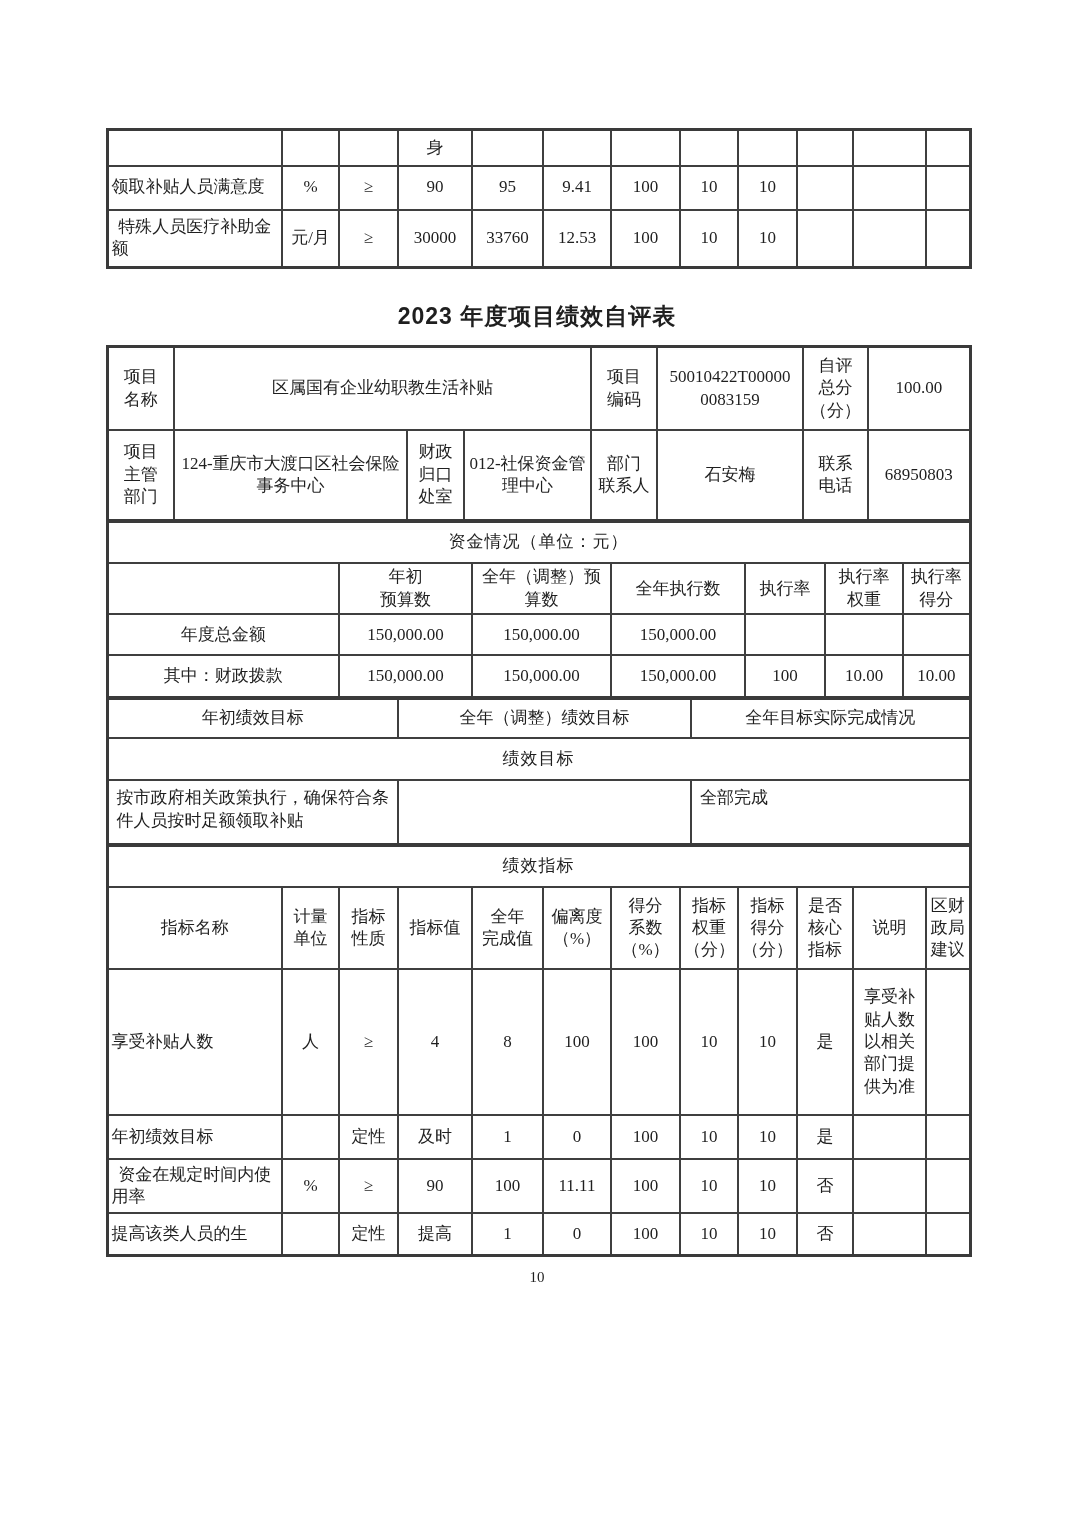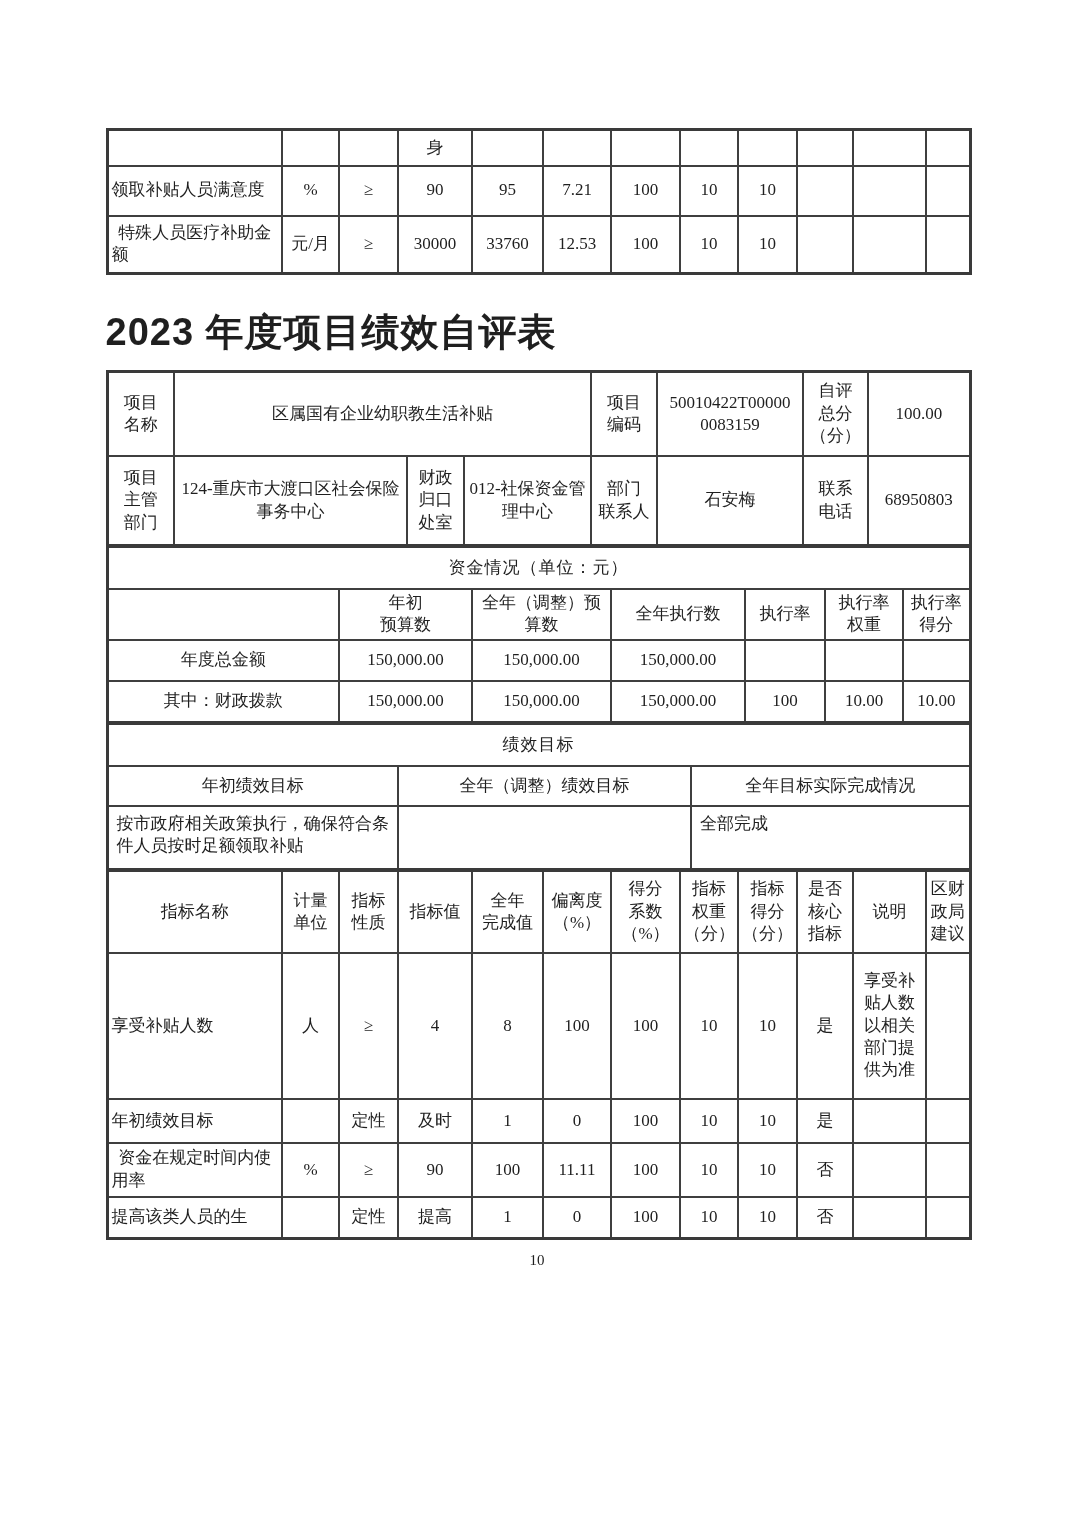--- a/index.html
+++ b/index.html
@@ -40,22 +40,23 @@
     padding: 2px 8px;
     white-space: pre-line;
   }
   .lbl-left   { text-align: left; padding-left: 8px; }
   .lbl-indent { text-align: left; padding-left: 26px; }
   .section-head { font-weight: normal; font-size: 18px; letter-spacing: 1px; }
 
   .doc-title {
     font-family: "Liberation Sans", "DejaVu Sans", sans-serif;
     font-weight: bold;
-    font-size: 38px;
+    font-size: 23px;
     letter-spacing: 1px;
+    text-align: center;
     margin: 33px 0 13px 0;
     line-height: 1.3;
   }
   .main-tables table + table { margin-top: -2px; }
   .top-gap { margin-bottom: 0; }
 
   .t-targets td.goal-cell {
     vertical-align: top;
     text-align: left;
     padding: 6px 8px;
@@ -97,27 +98,27 @@
       <td>身</td>
       <td></td>
       <td></td>
       <td></td>
       <td></td>
       <td></td>
       <td></td>
       <td></td>
       <td></td>
     </tr>
-    <tr style="height:50px">
+    <tr style="height:44px">
       <td class="name-cell">领取补贴人员满意度</td>
       <td>%</td>
       <td>≥</td>
       <td>90</td>
       <td>95</td>
-      <td>7.21</td>
+      <td>9.41</td>
       <td>100</td>
       <td>10</td>
       <td>10</td>
       <td></td>
       <td></td>
       <td></td>
     </tr>
     <tr style="height:58px">
       <td class="name-cell">特殊人员医疗补助金额</td>
       <td>元/月</td>
@@ -231,27 +232,27 @@
     </tbody>
       </table>
 
     <table class="grid t-targets">
       <colgroup>
         <col style="width:291px">
           <col style="width:293px">
           <col style="width:279px">
       </colgroup>
       <tbody>
-          <tr style="height:42px">
-        <td colspan="3" class="section-head">绩效目标</td>
-      </tr>
-      <tr style="height:40px">
+          <tr style="height:40px">
         <td>年初绩效目标</td>
         <td>全年（调整）绩效目标</td>
         <td>全年目标实际完成情况</td>
+      </tr>
+      <tr style="height:42px">
+        <td colspan="3" class="section-head">绩效目标</td>
       </tr>
       <tr style="height:64px">
         <td class="goal-cell">按市政府相关政策执行，确保符合条件人员按时足额领取补贴</td>
         <td class="goal-cell"></td>
         <td class="goal-cell">全部完成</td>
       </tr>
     </tbody>
       </table>
 
     <table class="grid t-indicators">
@@ -263,20 +264,23 @@
         <col style="width:71px">
           <col style="width:68px">
           <col style="width:69px">
           <col style="width:58px">
         <col style="width:59px">
           <col style="width:56px">
           <col style="width:73px">
           <col style="width:44px">
       </colgroup>
       <tbody>
+          <tr style="height:42px">
+        <td colspan="12" class="section-head">绩效指标</td>
+      </tr>
       <tr style="height:82px">
         <td class="pre">指标名称</td>
         <td class="pre">计量
 单位</td>
         <td class="pre">指标
 性质</td>
         <td class="pre">指标值</td>
         <td class="pre">全年
 完成值</td>
         <td class="pre">偏离度

